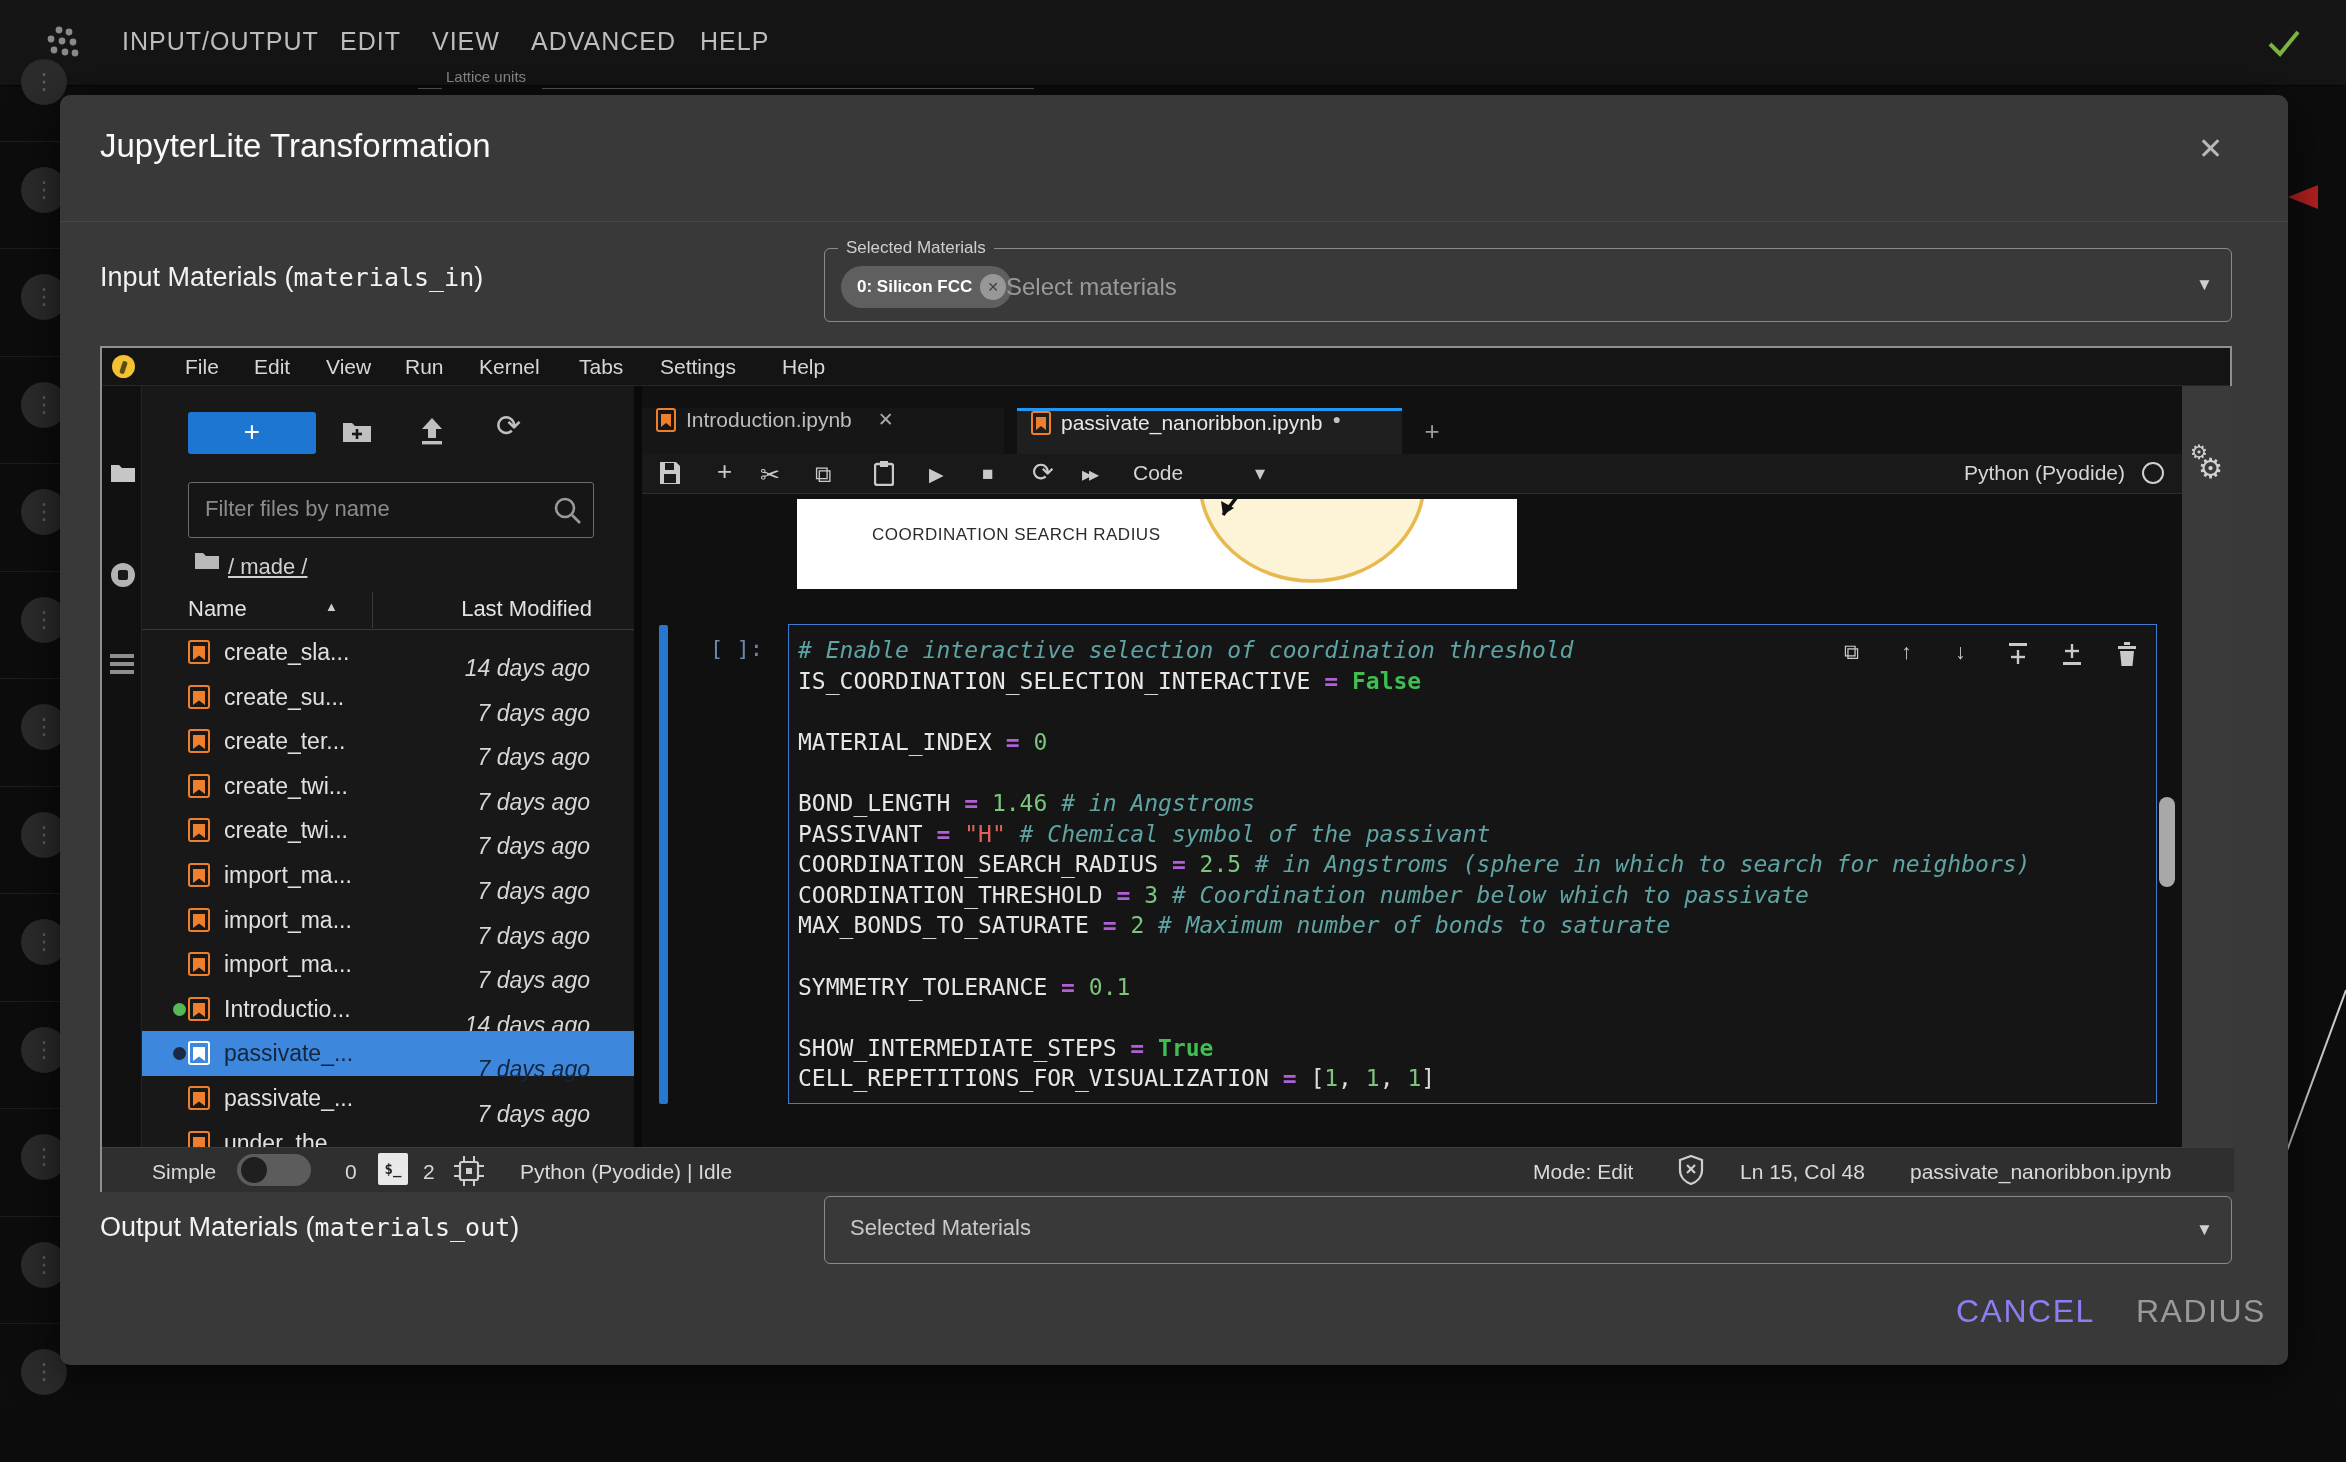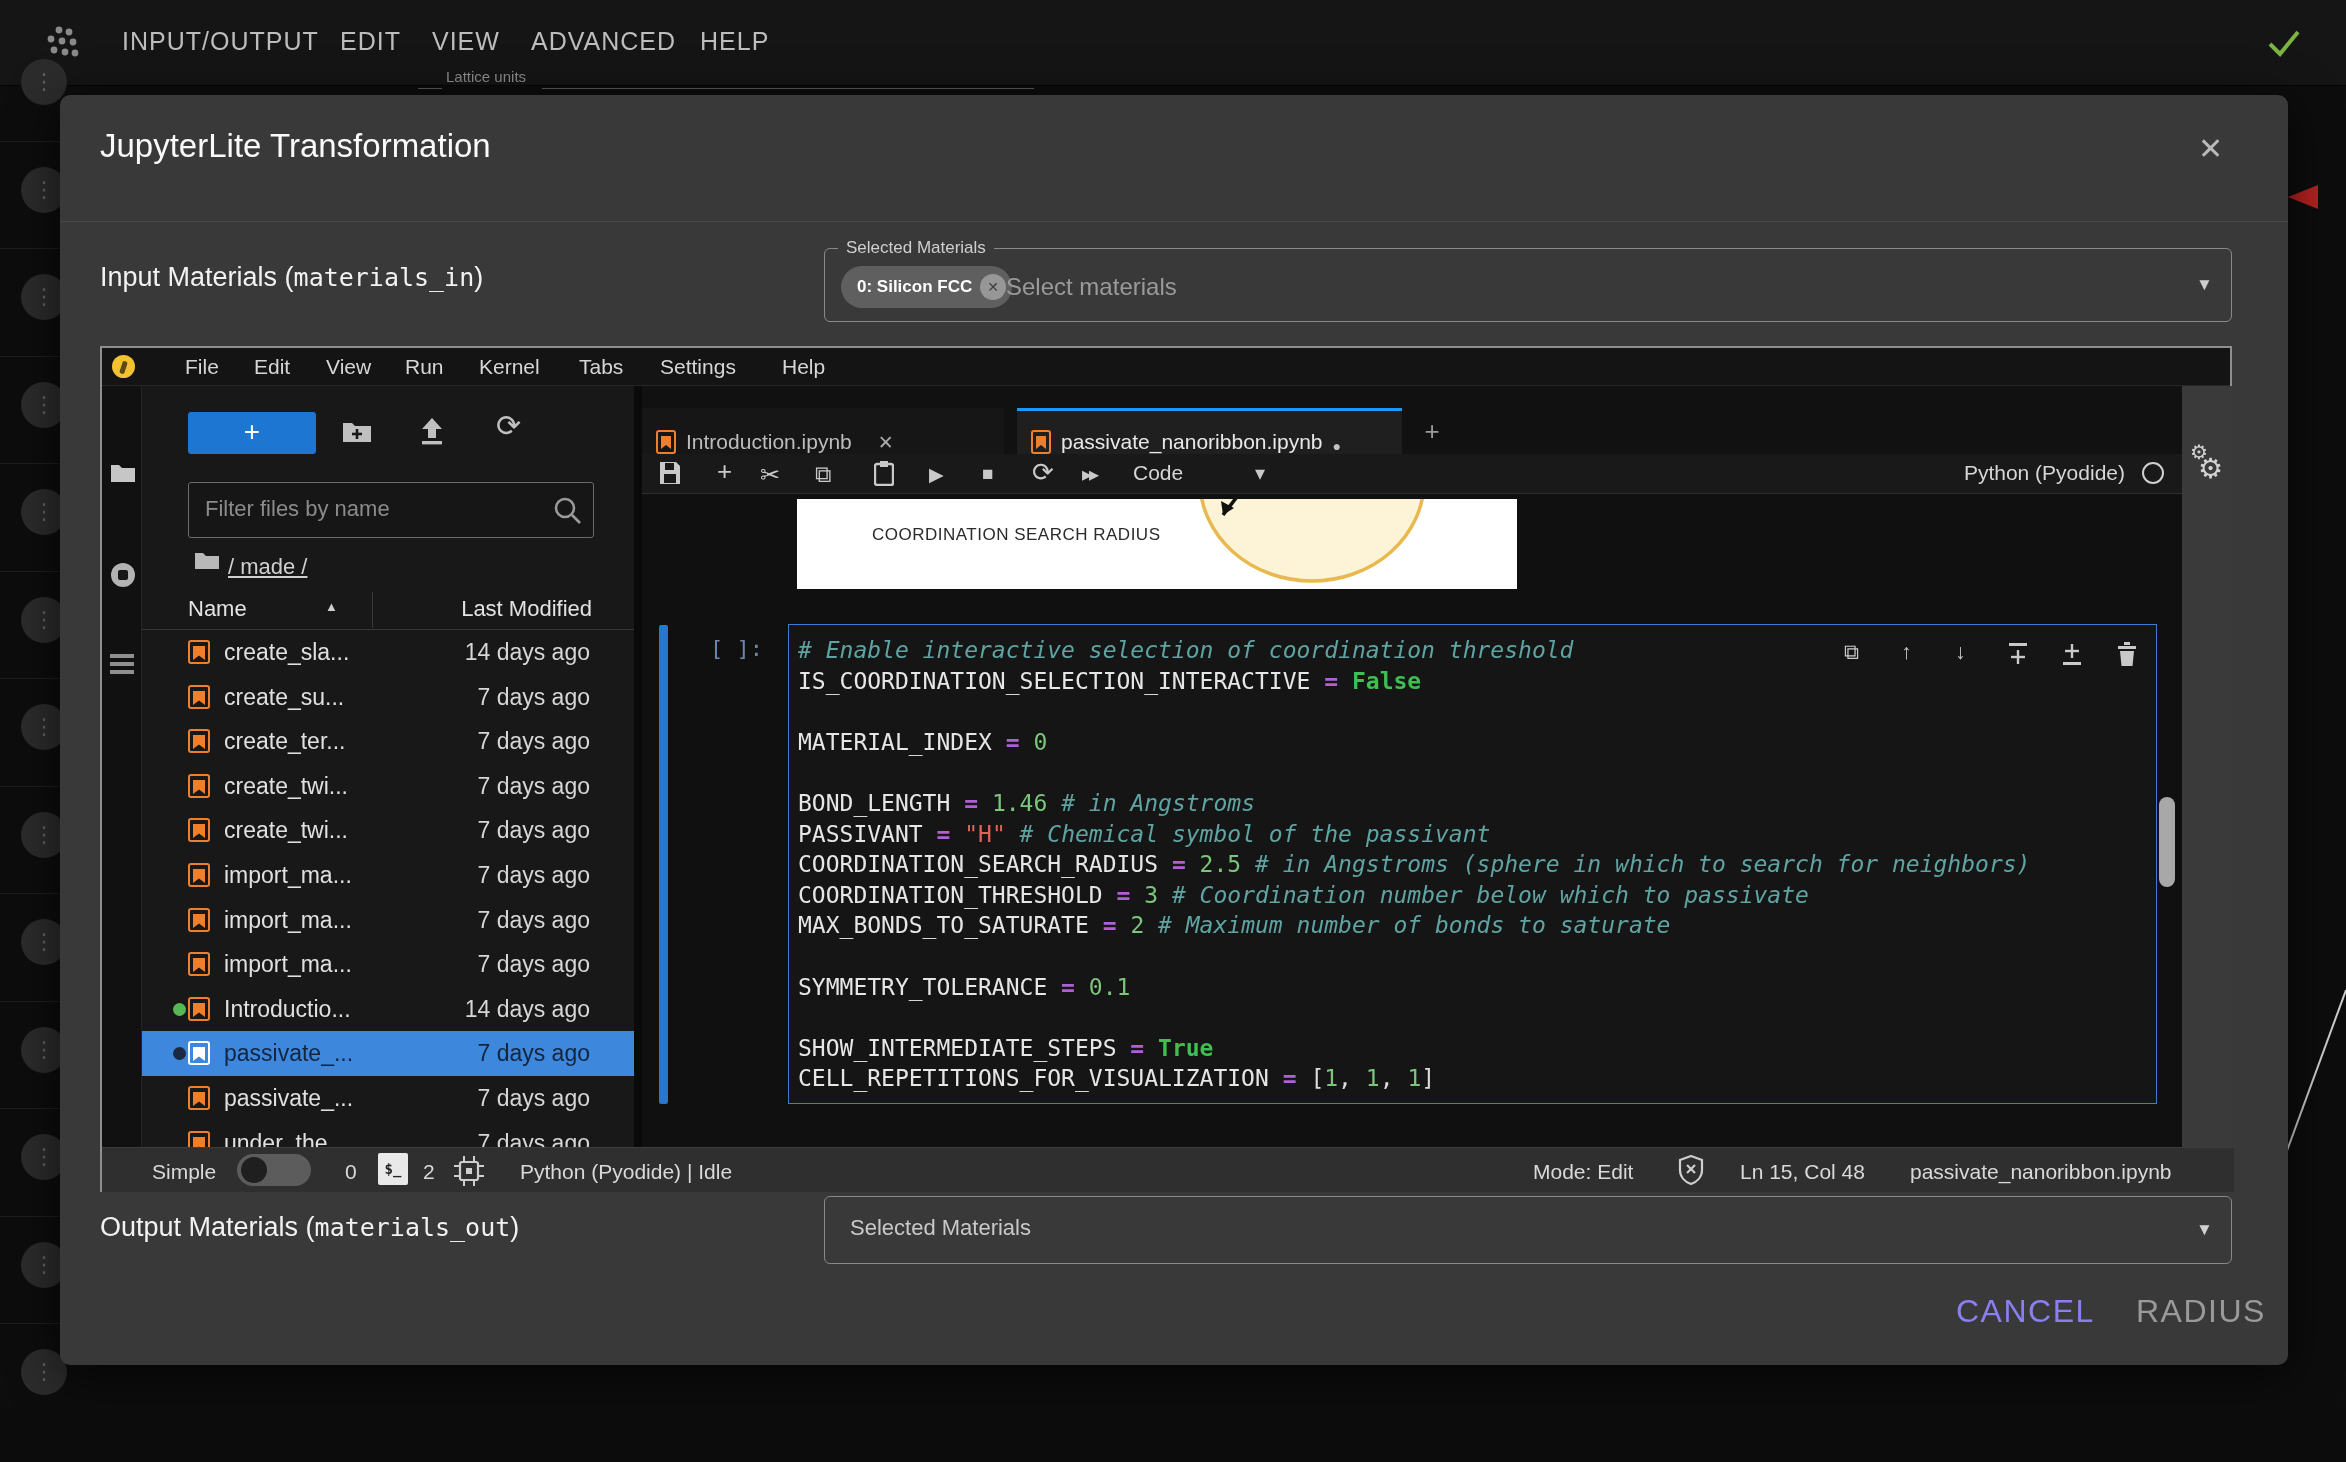--- a/index.html
+++ b/index.html
@@ -47,26 +47,26 @@
   .fb-toolicon{position:absolute;top:32px;cursor:pointer;}
   .filter{position:absolute;left:46px;top:96px;width:406px;height:56px;border:1px solid #6b6b6b;border-radius:3px;background:#161616;}
   .filter-ph{position:absolute;left:16px;top:13px;font-size:22px;color:#8b8b8b;}
   .crumb-text{position:absolute;left:86px;top:168px;font-size:22px;color:#d0d0d0;text-decoration:underline;}
   .fb-header{position:absolute;left:0;top:206px;width:100%;height:38px;border-bottom:1px solid #383838;}
   .fb-col{position:absolute;font-size:22px;color:#e3e3e3;}
   .fb-rows{position:absolute;left:0;top:244px;width:100%;height:517px;overflow:hidden;}
   .file-row{position:absolute;left:0;width:100%;height:45px;cursor:pointer;}
   .file-row.sel{background:#3d87dd;}
   .file-row .fname{position:absolute;left:82px;top:9px;font-size:23px;color:#e0e0e0;white-space:nowrap;}
-  .file-row .fdate{position:absolute;right:44px;top:9px;font-size:23px;color:#d6d6d6;}
+  .file-row .fdate{position:absolute;right:44px;top:25px;font-size:23px;color:#d6d6d6;font-style:italic;}
   .file-row.sel .fname,.file-row.sel .fdate{color:#15253d;}
   .fdot{position:absolute;left:31px;top:16px;width:13px;height:13px;border-radius:50%;}
   .splitter{position:absolute;left:532px;top:38px;width:8px;height:761px;background:#0a0a0a;}
   .nbcol{position:absolute;left:540px;top:38px;width:1540px;height:761px;background:#111;}
-  .tab{position:absolute;top:22px;height:46px;background:#161616;display:flex;align-items:flex-end;padding:0 14px;cursor:pointer;}
+  .tab{position:absolute;top:22px;height:46px;background:#161616;display:flex;align-items:flex-start;padding:0 14px;cursor:pointer;}
   .tab .tlabel{font-size:21px;color:#bdbdbd;margin-left:10px;white-space:nowrap;}
   .tab.active{background:#1f1f1f;border-top:3px solid #2196f3;}
   .tab.active .tlabel{color:#e8e8e8;}
   .tab-close{font-size:19px;color:#a9a9a9;margin-left:26px;}
   .tab-dirty{font-size:14px;color:#c2c2c2;margin-left:10px;}
   .tab-plus{position:absolute;left:770px;top:22px;width:40px;height:46px;color:#9a9a9a;font-size:26px;text-align:center;line-height:46px;cursor:pointer;}
   .nbtoolbar{position:absolute;left:0;top:68px;width:100%;height:40px;background:#191919;border-bottom:1px solid #2e2e2e;}
   .tbicon{position:absolute;top:7px;color:#c9c9c9;font-size:21px;cursor:pointer;}
   .nbcontent{position:absolute;left:0;top:108px;width:100%;height:653px;background:#101010;overflow:hidden;}
   .whitecard{position:absolute;left:155px;top:5px;width:720px;height:90px;background:#fff;overflow:hidden;}

